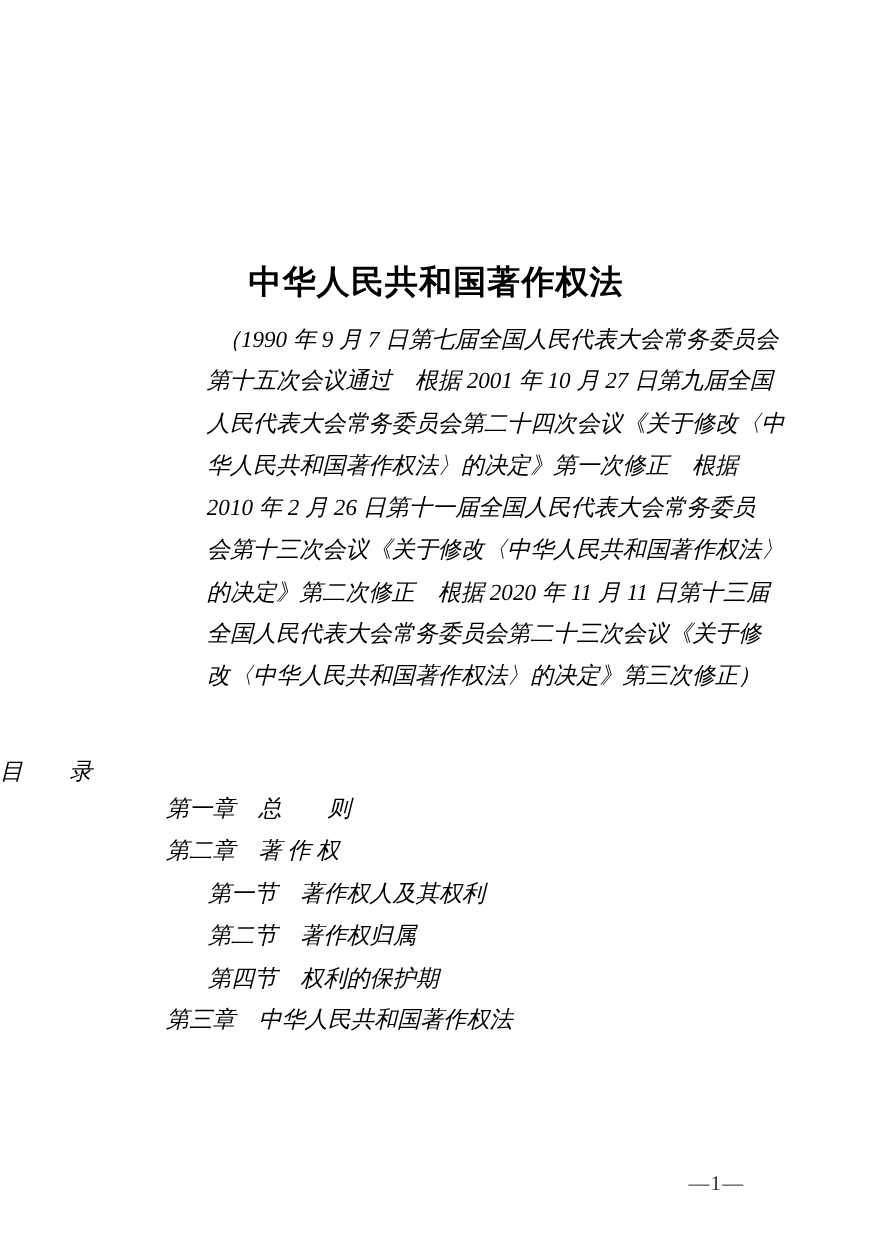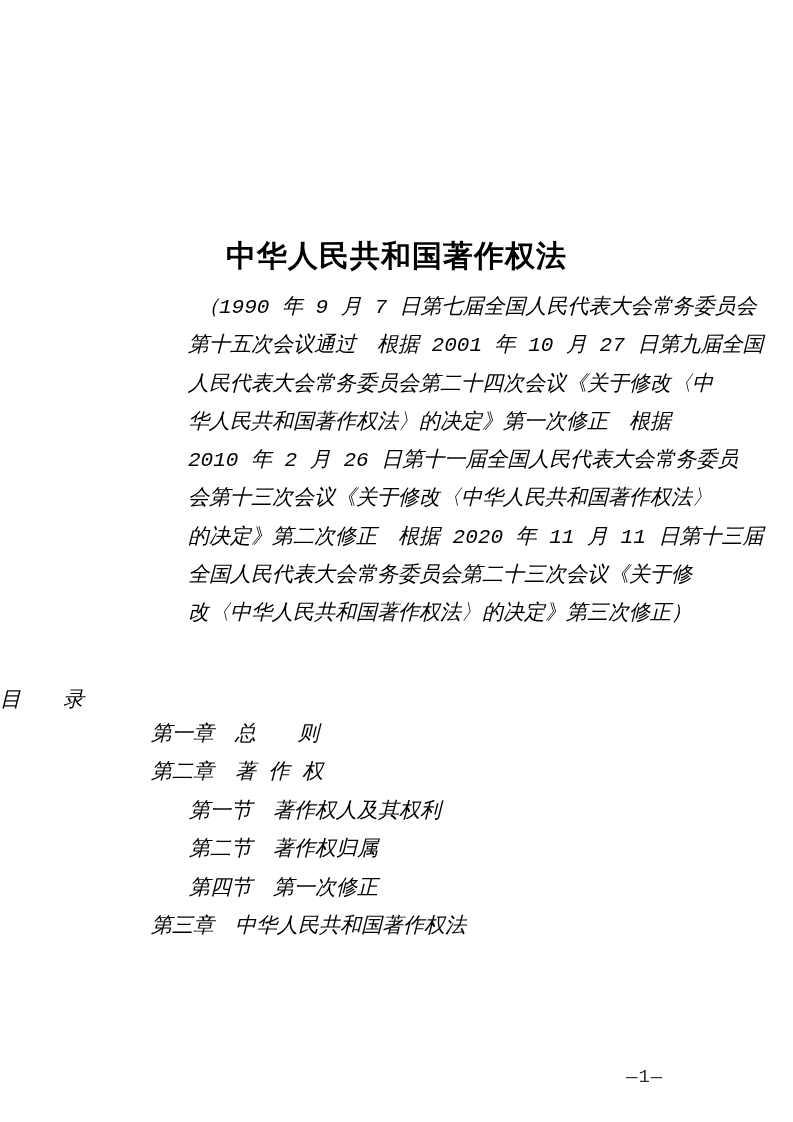--- a/index.html
+++ b/index.html
@@ -6,21 +6,21 @@
     margin: 0;
     padding: 0;
     background: #ffffff;
   }
   .page {
     position: relative;
     width: 793px;
     height: 1122px;
     background: #ffffff;
     overflow: hidden;
-    font-family: Liberation Mono, monospace;
+    font-family: Liberation Serif, serif;
     color: #000000;
   }
   .doc-title {
     position: absolute;
     top: 216px;
     left: 0;
     width: 100%;
     text-align: center;
     font-size: 30px;
     font-weight: bold;
@@ -101,19 +101,19 @@
     <div class="line">改〈中华人民共和国著作权法〉的决定》第三次修正）</div>
   </div>
 
   <div class="toc-title">目　　录</div>
 
   <div class="toc">
     <div class="entry chapter">第一章　总　　则</div>
     <div class="entry chapter">第二章　著 作 权</div>
     <div class="entry section">第一节　著作权人及其权利</div>
     <div class="entry section">第二节　著作权归属</div>
-    <div class="entry section">第四节　第一次修正</div>
+    <div class="entry section">第四节　权利的保护期</div>
     <div class="entry chapter">第三章　中华人民共和国著作权法</div>
   </div>
 
   <div class="page-number">—1—</div>
 
 </div>
 
 </body></html>

